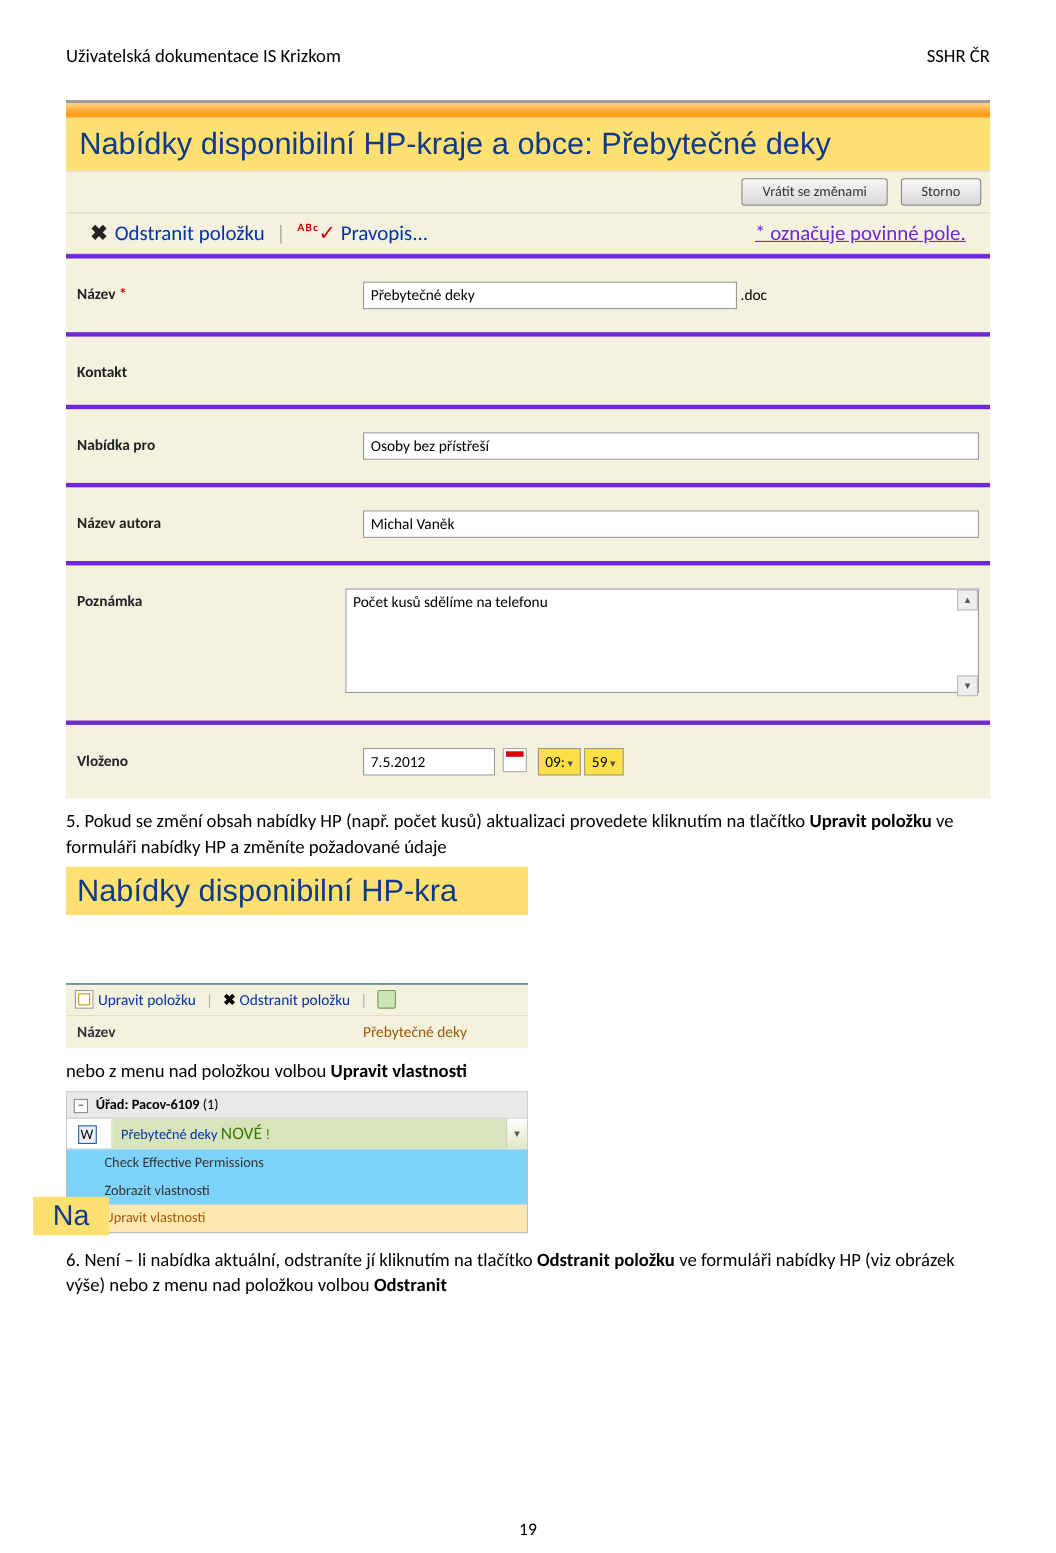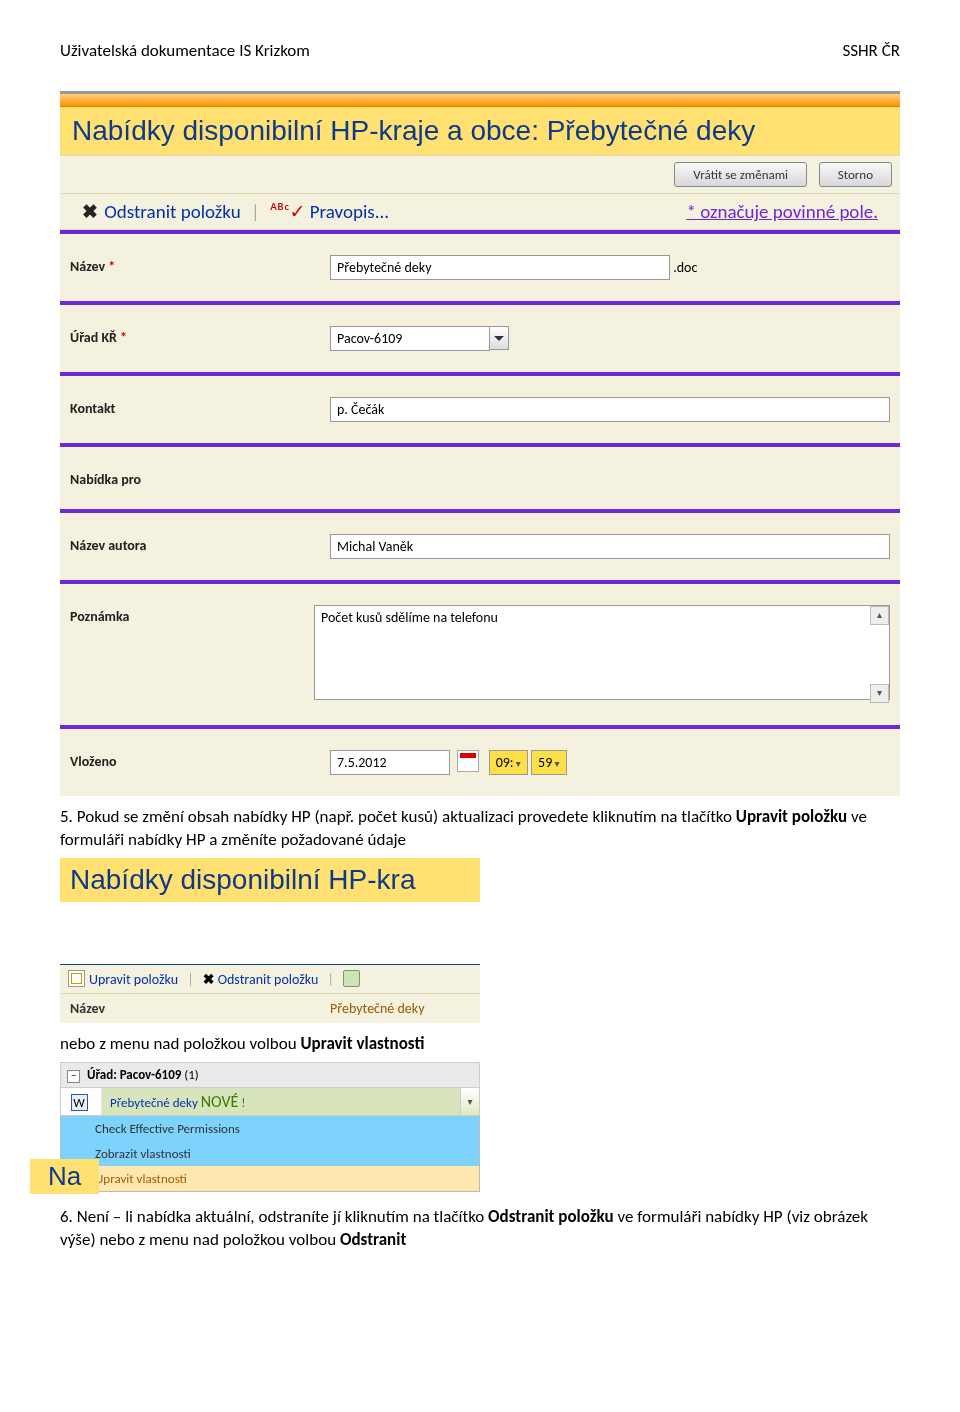--- a/index.html
+++ b/index.html
@@ -106,31 +106,25 @@
     </div>
     <div class="form">
       <div class="form-row">
         <div class="lab"><span>Název</span> <span class="req">*</span></div>
         <div>
           <input class="inp w1" value="Přebytečné deky" style="">
           <span>.doc</span>
         </div>
       </div>
       <div class="form-row">
-        <div class="lab"><span>Úřad KŘ</span> <span class="req">*</span></div>
-        <div>
-          <span class="inp drop">Pacov-6109</span><span class="drop-btn"></span>
-        </div>
-      </div>
-      <div class="form-row">
         <div class="lab">Kontakt</div>
-        <div><input class="inp full" value="p. Čečák" style=""></div>
       </div>
       <div class="form-row">
         <div class="lab">Nabídka pro</div>
+        <div><input class="inp full" value="Osoby bez přístřeší" style=""></div>
       </div>
       <div class="form-row">
         <div class="lab">Název autora</div>
         <div><input class="inp full" value="Michal Vaněk" style=""></div>
       </div>
       <div class="form-row">
         <div class="lab">Poznámka</div>
         <div class="ta-wrap">
           <textarea class="inp ta" style="">Počet kusů sdělíme na telefonu</textarea>
           <div class="scroll-up">▴</div>

